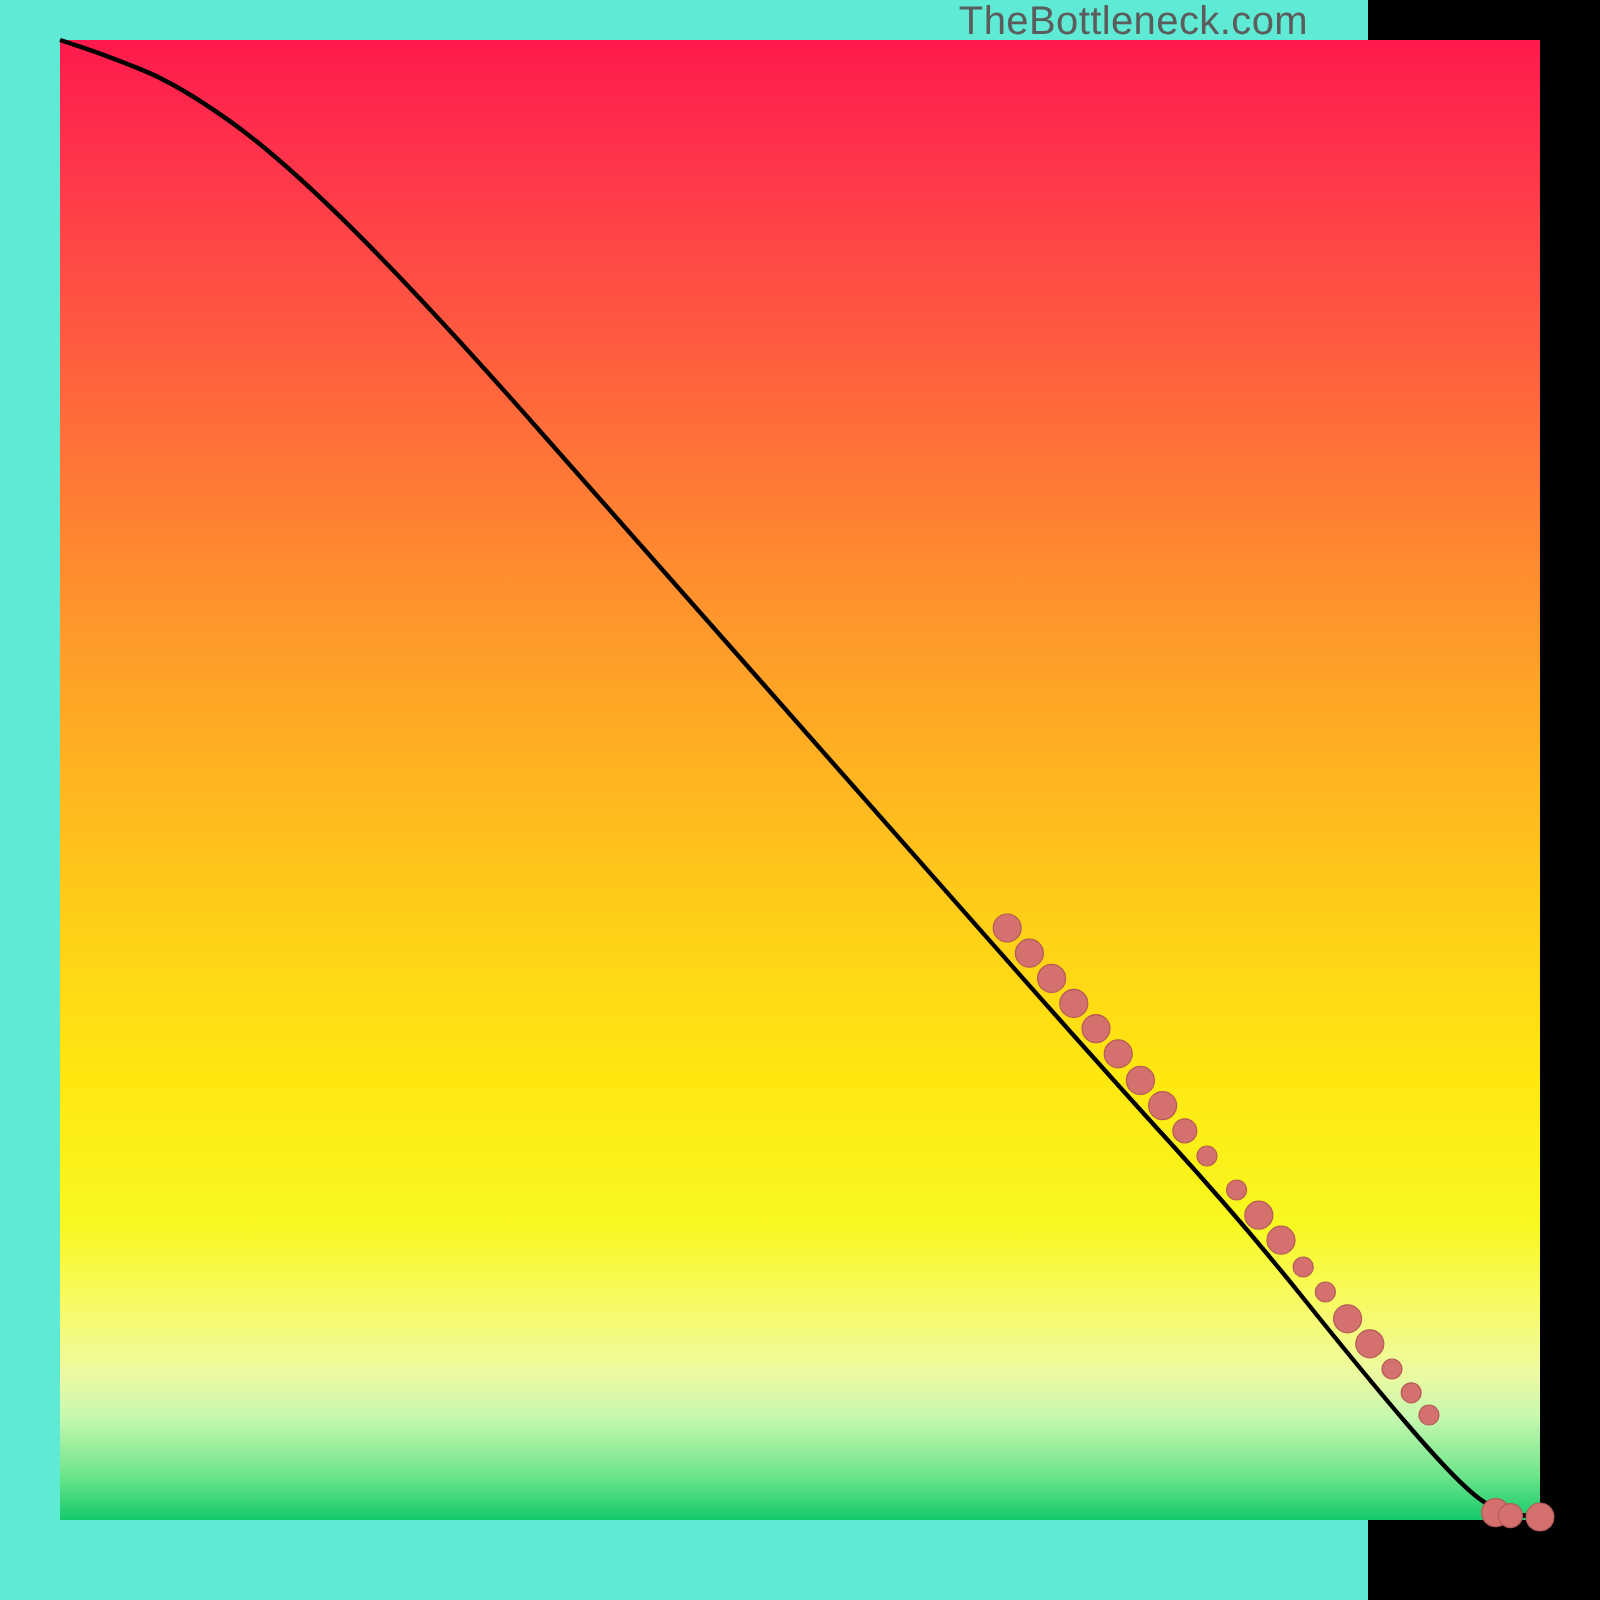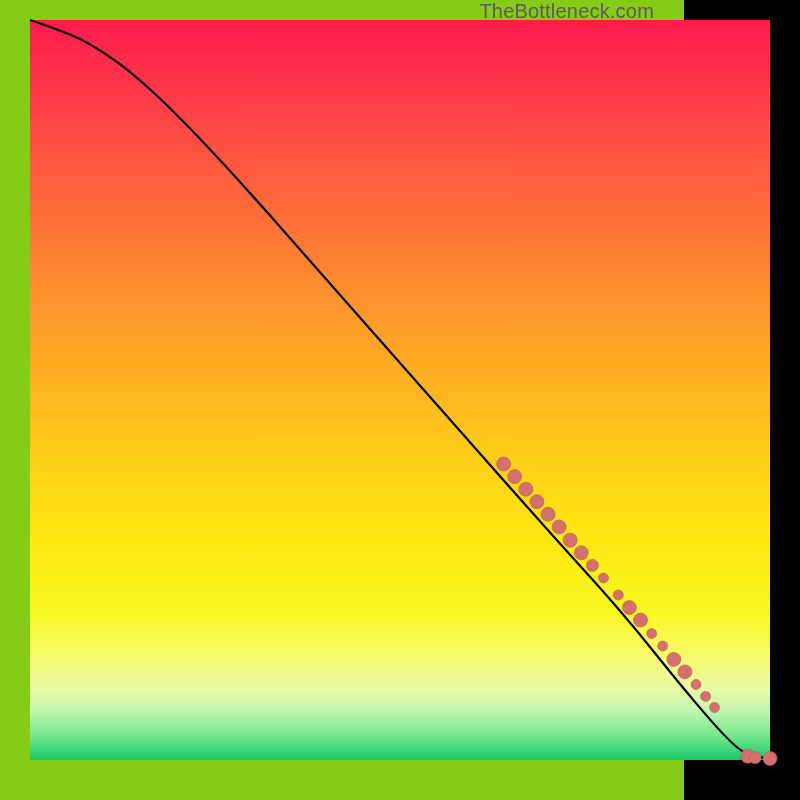--- a/index.html
+++ b/index.html
@@ -8,21 +8,21 @@
     width: 800px;
     height: 800px;
     overflow: hidden;
     background: #000;
     font-family: Arial, Helvetica, sans-serif;
   }
   .frame {
     position: relative;
     width: 684px;
     height: 800px;
-    background: #84cc16;
+    background: #5eead4;
   }
   .plot {
     position: absolute;
     left: 30px;
     top: 20px;
     width: 740px;
     height: 740px;
     
     background: linear-gradient(to bottom,
       #ff1a4d 0%,

